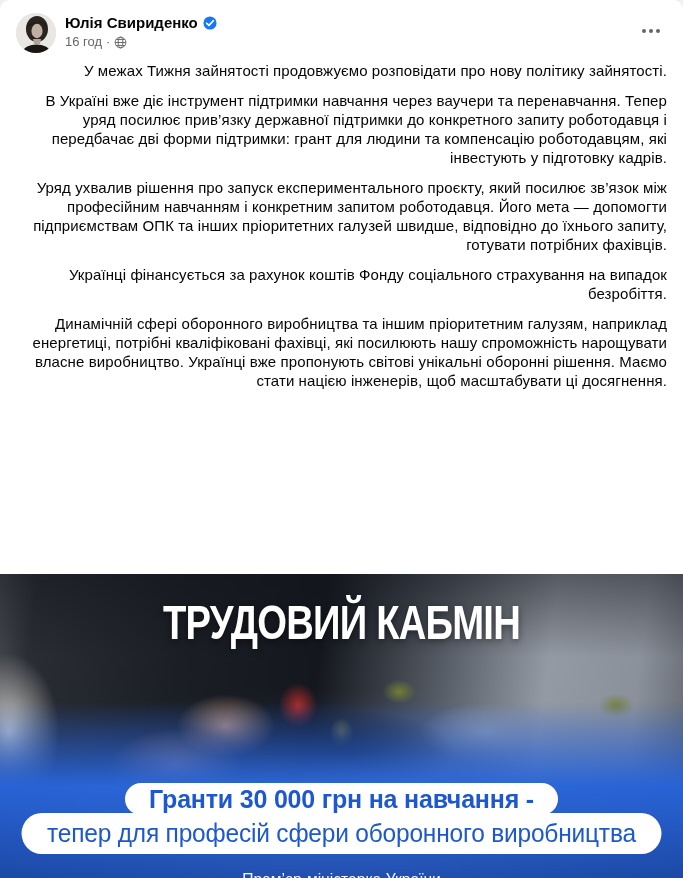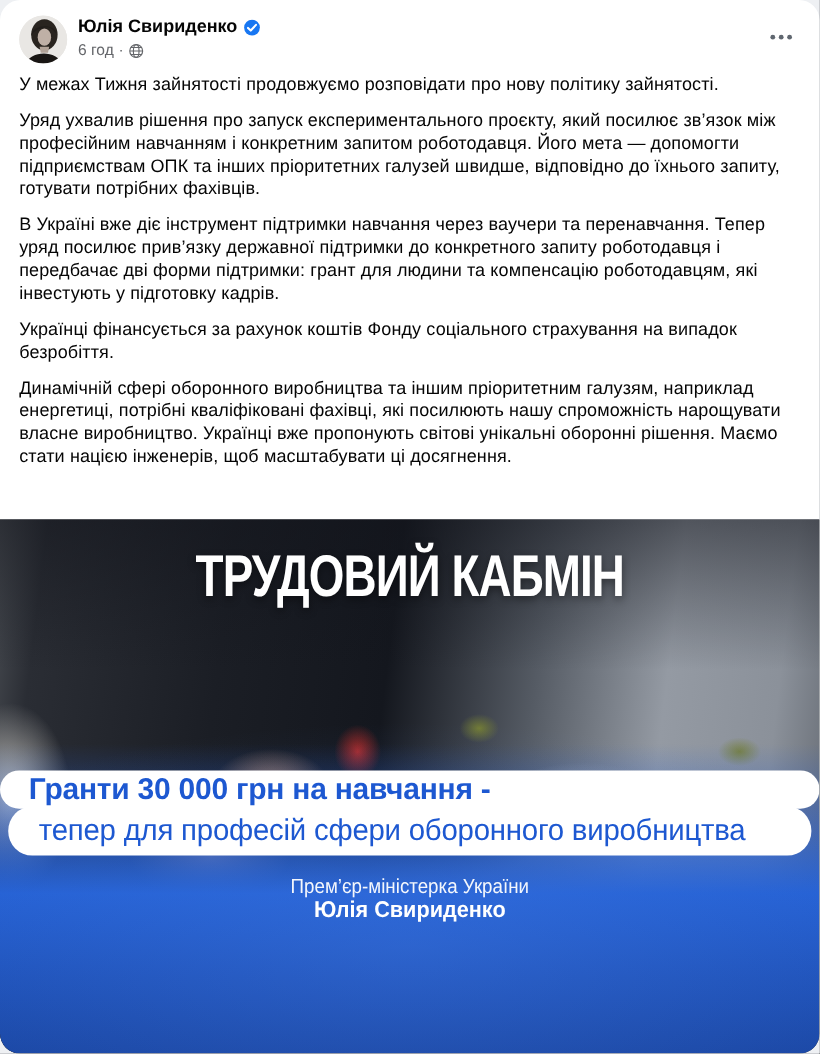--- a/index.html
+++ b/index.html
@@ -1,56 +1,56 @@
 <!DOCTYPE html>
 <html><head>
 <meta charset="utf-8">
 <style>
   html,body{margin:0;padding:0;background:#eef0f3;font-family:"Liberation Sans",sans-serif;}
-  .page{width:683px;height:878px;overflow:hidden;position:relative;border-radius:17px;}
+  .page{width:683px;height:878px;overflow:hidden;position:relative;}
   .card{position:absolute;inset:0;background:#ffffff;border-radius:10px 10px 0 0;overflow:hidden;}
 
   
   .hdr{display:flex;align-items:flex-start;padding:13px 16px 6px 16px;}
   .avatar{width:40px;height:40px;border-radius:50%;overflow:hidden;flex:0 0 40px;cursor:pointer;background:#e8e6e3;}
   .hdr-text{margin-left:9px;flex:1;}
   .name-row{display:flex;align-items:center;gap:5px;line-height:19px;}
   .author{font-size:15px;font-weight:700;color:#050505;cursor:pointer;}
   .badge{width:14px;height:14px;display:inline-block;}
   .meta-row{display:flex;align-items:center;gap:4px;margin-top:2px;color:#65676b;font-size:13px;line-height:16px;}
   .menu-btn{width:32px;height:32px;border:none;background:transparent;border-radius:50%;display:flex;align-items:center;justify-content:center;gap:3px;cursor:pointer;margin-top:2px;}
   .menu-btn i{width:4px;height:4px;border-radius:50%;background:#606770;display:block;}
 
   
-  .post-text{padding:2px 16px 0 16px;}
+  .post-text{padding:2px 16px 0 16px;text-align:right;}
   .post-text p{margin:0 0 11px 0;font-size:15px;line-height:19px;color:#050505;letter-spacing:.1px;}
 
   
-  .post-image{position:absolute;left:0;bottom:0;width:683px;height:445px;overflow:hidden;cursor:pointer;background:#10131a;text-decoration:underline;}
+  .post-image{position:absolute;left:0;bottom:0;width:683px;height:304px;overflow:hidden;cursor:pointer;background:#10131a;text-decoration:underline;}
   .photo{position:absolute;inset:-20px;
     background-image:
       radial-gradient(ellipse 70px 45px at 34% 50%,rgba(186,140,108,.95),rgba(186,140,108,0) 70%),
       radial-gradient(ellipse 95px 55px at 27% 62%,rgba(168,124,96,.9),rgba(168,124,96,0) 70%),
       radial-gradient(ellipse 70px 110px at 4% 52%,rgba(214,212,206,.95),rgba(214,212,206,0) 72%),
       radial-gradient(ellipse 150px 60px at 50% 58%,rgba(8,10,14,.95),rgba(8,10,14,0) 75%),
       radial-gradient(ellipse 26px 30px at 44% 44%,rgba(196,44,40,.85),rgba(196,44,40,0) 75%),
       radial-gradient(ellipse 16px 20px at 50% 52%,rgba(196,180,60,.8),rgba(196,180,60,0) 75%),
       radial-gradient(ellipse 22px 16px at 58% 40%,rgba(120,130,52,.9),rgba(120,130,52,0) 75%),
       radial-gradient(ellipse 24px 16px at 88% 44%,rgba(116,126,54,.85),rgba(116,126,54,0) 75%),
       radial-gradient(ellipse 90px 40px at 70% 52%,rgba(158,164,173,.9),rgba(158,164,173,0) 75%),
       linear-gradient(180deg,rgba(18,20,27,.6) 0%,rgba(18,20,27,0) 30%),
       linear-gradient(97deg,#5a5e63 0%,#2a2d34 8%,#1b1e25 28%,#14171e 46%,#555b64 62%,#949aa3 76%,#8b919a 88%,#4f545c 100%);}
   .blue-overlay{position:absolute;inset:0;
     background:
       radial-gradient(120% 70% at 50% 80%,rgba(78,134,238,.28),rgba(78,134,238,0) 60%),
       linear-gradient(180deg,rgba(30,85,200,0) 0%,rgba(30,85,200,0) 42%,rgba(36,92,208,.55) 58%,#2460d3 70%,#1e51b8 86%,#1a46a3 100%);}
   .img-title{position:absolute;top:24px;left:0;right:0;text-align:center;color:#ffffff;
     font-size:49px;font-weight:800;line-height:1;letter-spacing:-1px;white-space:nowrap;
     transform:scaleX(.78);text-shadow:0 2px 8px rgba(0,0,0,.45);}
-  .pills{position:absolute;top:209px;left:0;right:0;display:flex;flex-direction:column;}
+  .pills{position:absolute;top:209px;left:0;right:0;display:flex;flex-direction:column;align-items:center;}
   .pill{background:#ffffff;color:#1d58d1;white-space:nowrap;border-radius:22px;display:flex;align-items:center;}
   .pill-1{font-size:25px;font-weight:700;height:32px;padding:0 24px;letter-spacing:-.2px;position:relative;z-index:2;}
   .pill-2{font-size:25px;font-weight:500;height:41px;padding:0 26px;margin-top:-2px;transform:scaleX(.98);letter-spacing:-.2px;}
   .sig{position:absolute;left:0;right:0;text-align:center;color:#ffffff;}
   .sig-role{top:296px;font-size:17px;font-weight:400;transform:scaleX(.92);opacity:.95;}
   .sig-name{top:315px;font-size:19px;font-weight:700;transform:scaleX(.95);}
 </style>
 </head>
 <body>
 
@@ -70,42 +70,42 @@
       </div>
       <div class="hdr-text">
         <div class="name-row">
           <span class="author">Юлія Свириденко</span>
           <svg class="badge" viewBox="0 0 16 16">
             <circle cx="8" cy="8" r="7.5" fill="#1877f2"></circle>
             <path d="M4.2 8.3 L6.8 10.8 L11.8 5.4" stroke="#ffffff" stroke-width="2" fill="none" stroke-linecap="round" stroke-linejoin="round"></path>
           </svg>
         </div>
         <div class="meta-row">
-          <span>6 год</span>
+          <span>16 год</span>
           <span>·</span>
           <svg width="13" height="13" viewBox="0 0 16 16">
             <g stroke="#65676b" stroke-width="1.2" fill="none">
               <circle cx="8" cy="8" r="6.6"></circle>
               <ellipse cx="8" cy="8" rx="2.9" ry="6.6"></ellipse>
               <path d="M1.6 8 h12.8 M2.6 4.4 h10.8 M2.6 11.6 h10.8"></path>
             </g>
           </svg>
         </div>
       </div>
       <button class="menu-btn" aria-label="more">
         <i></i>
           <i></i>
           <i></i>
       </button>
     </header>
 
     <section class="post-text">
       <p>У межах Тижня зайнятості продовжуємо розповідати про нову політику зайнятості.</p>
+      <p>В Україні вже діє інструмент підтримки навчання через ваучери та перенавчання. Тепер уряд посилює прив’язку державної підтримки до конкретного запиту роботодавця і передбачає дві форми підтримки: грант для людини та компенсацію роботодавцям, які інвестують у підготовку кадрів.</p>
       <p>Уряд ухвалив рішення про запуск експериментального проєкту, який посилює зв’язок між професійним навчанням і конкретним запитом роботодавця. Його мета — допомогти підприємствам ОПК та інших пріоритетних галузей швидше, відповідно до їхнього запиту, готувати потрібних фахівців.</p>
-      <p>В Україні вже діє інструмент підтримки навчання через ваучери та перенавчання. Тепер уряд посилює прив’язку державної підтримки до конкретного запиту роботодавця і передбачає дві форми підтримки: грант для людини та компенсацію роботодавцям, які інвестують у підготовку кадрів.</p>
       <p>Українці фінансується за рахунок коштів Фонду соціального страхування на випадок безробіття.</p>
       <p>Динамічній сфері оборонного виробництва та іншим пріоритетним галузям, наприклад енергетиці, потрібні кваліфіковані фахівці, які посилюють нашу спроможність нарощувати власне виробництво. Українці вже пропонують світові унікальні оборонні рішення. Маємо стати нацією інженерів, щоб масштабувати ці досягнення.</p>
     </section>
 
     <figure class="post-image" style="margin:0;">
       <div class="photo"></div>
       <div class="blue-overlay"></div>
       <div class="img-title">ТРУДОВИЙ КАБМІН</div>
       <div class="pills">
         <div class="pill pill-1">Гранти 30 000 грн на навчання -</div>

